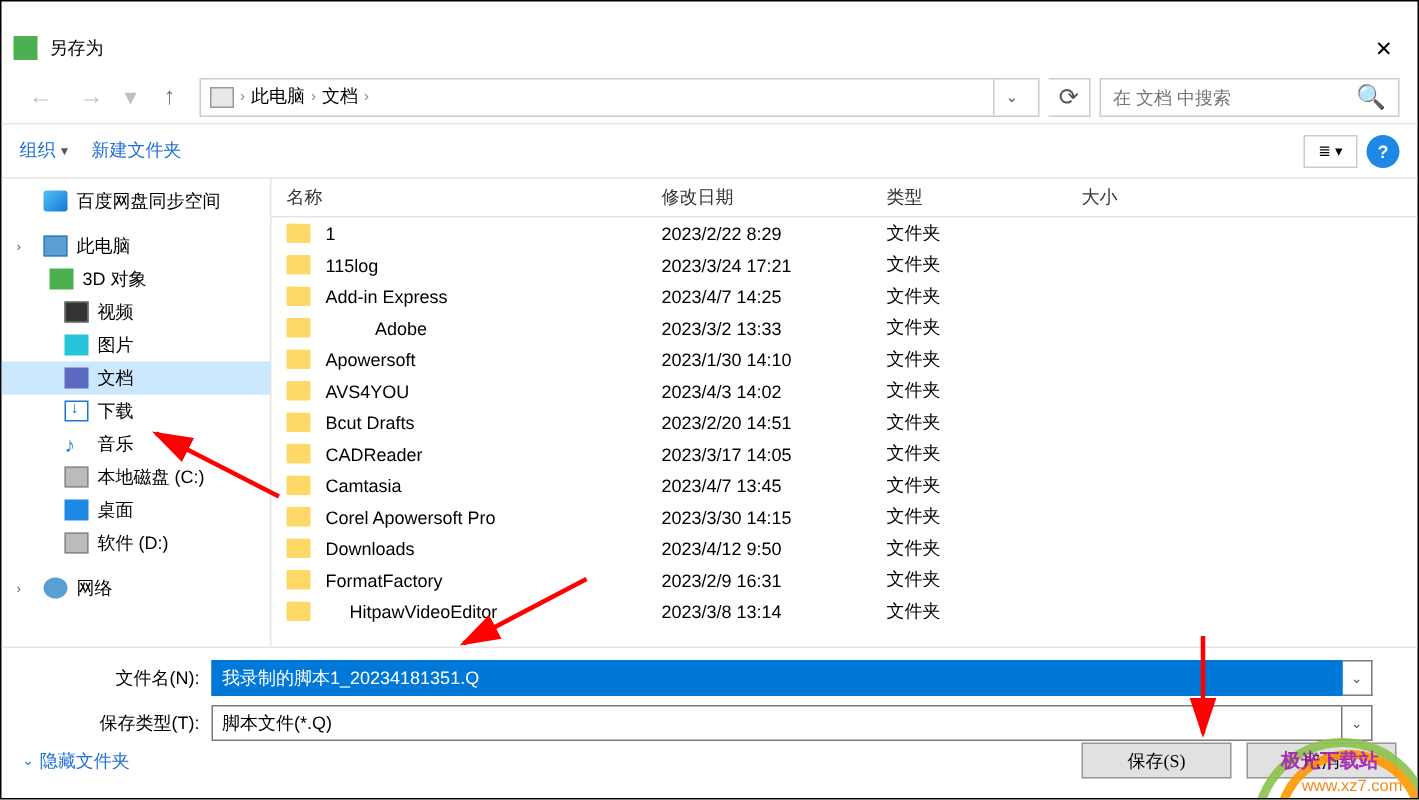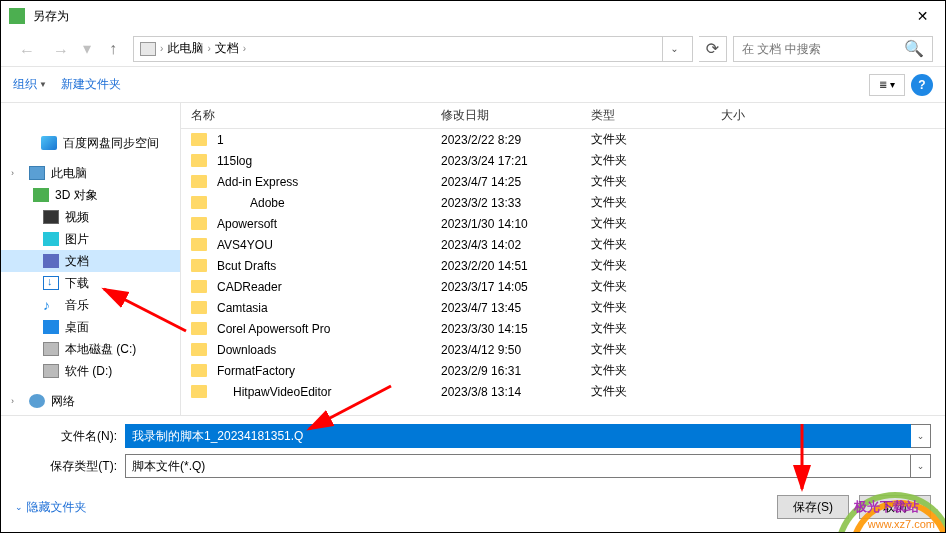--- a/index.html
+++ b/index.html
@@ -1,18 +1,18 @@
 <!DOCTYPE html>
 <html><head>
   <meta charset="utf-8">
   <style>
     * { margin: 0; padding: 0; box-sizing: border-box; font-family: "Microsoft YaHei", "Segoe UI", sans-serif; }
     body { background: #fff; width: 946px; height: 533px; border: 1px solid #000; position: relative; overflow: hidden; }
     
-    .titlebar { height: 30px; display: flex; align-items: center; padding: 0 8px; position: relative; }
+    .titlebar { height: 30px; display: flex; align-items: center; padding: 0 8px; position: relative; margin-top: 16px; }
     .titlebar .app-icon { width: 16px; height: 16px; background: #4caf50; margin-right: 8px; }
     .titlebar .title { font-size: 12px; }
     .titlebar .close { position: absolute; right: 0; top: 0; width: 45px; height: 30px; display: flex; align-items: center; justify-content: center; font-size: 14px; cursor: pointer; }
     
     .navbar { height: 36px; border-bottom: 1px solid #e5e5e5; display: flex; align-items: center; padding: 0 12px; gap: 6px; }
     .nav-btn { width: 28px; height: 28px; display: flex; align-items: center; justify-content: center; cursor: pointer; color: #7a7a7a; }
     .nav-btn.disabled { color: #c0c0c0; }
     .nav-sep { color: #c0c0c0; margin: 0 2px; }
     .breadcrumb { flex: 1; height: 26px; border: 1px solid #ccc; display: flex; align-items: center; padding: 0 6px; font-size: 12px; gap: 4px; }
     .breadcrumb .pc-icon { width: 16px; height: 14px; background: #e8e8e8; border: 1px solid #999; }
@@ -57,32 +57,32 @@
     .col-name { width: 250px; display: flex; align-items: center; gap: 4px; }
     .col-date { width: 150px; }
     .col-type { width: 130px; }
     .col-size { width: 100px; }
     .fl-body { overflow-y: auto; height: 284px; font-size: 12px; }
     .fl-row { height: 21px; display: flex; align-items: center; cursor: pointer; }
     .fl-row > div { padding-left: 10px; white-space: nowrap; overflow: hidden; }
     .folder-icon { width: 16px; height: 13px; background: #ffd968; border-radius: 1px; margin-right: 6px; flex-shrink: 0; position: relative; }
     .folder-icon::before { content: ""; position: absolute; top: -2px; left: 0; width: 6px; height: 2px; background: #ffd968; border-radius: 1px 1px 0 0; }
     
-    .bottom { border-top: 1px solid #e5e5e5; padding: 8px 14px; }
+    .bottom { border-top: 1px solid #e5e5e5; padding: 8px 30px; }
     .form-row { display: flex; align-items: center; margin-bottom: 6px; }
     .form-label { width: 110px; text-align: right; font-size: 12px; padding-right: 8px; }
     .filename-input { flex: 1; height: 24px; border: 1px solid #0078d7; background: #0078d7; color: #fff; padding: 0 6px; font-size: 12px; outline: none; }
     .filename-dd { width: 20px; height: 24px; border: 1px solid #7a7a7a; border-left: none; display: flex; align-items: center; justify-content: center; font-size: 9px; color: #555; }
     .type-select { flex: 1; height: 24px; border: 1px solid #7a7a7a; padding: 0 6px; font-size: 12px; display: flex; align-items: center; background: #fff; }
     .type-dd { width: 20px; height: 24px; border: 1px solid #7a7a7a; border-left: none; display: flex; align-items: center; justify-content: center; font-size: 9px; color: #555; }
     
     .footer { position: absolute; bottom: 0; left: 0; right: 0; height: 50px; display: flex; align-items: center; padding: 0 14px; }
     .hide-folders { font-size: 12px; color: #1e6fd6; cursor: pointer; display: flex; align-items: center; gap: 4px; }
     .footer-right { margin-left: auto; display: flex; gap: 10px; }
-    .btn { width: 72px; height: 24px; border: 1px solid #999; background: #e1e1e1; font-size: 12px; cursor: pointer; display: flex; align-items: center; justify-content: center; }
+    .btn { width: 100px; height: 24px; border: 1px solid #999; background: #e1e1e1; font-size: 12px; cursor: pointer; display: flex; align-items: center; justify-content: center; font-family: Liberation Serif, serif; }
     
     .arrow { position: absolute; pointer-events: none; z-index: 100; }
     .arrow svg { overflow: visible; }
     
     .watermark { position: absolute; right: 0; bottom: 0; width: 140px; height: 50px; opacity: 0.9; pointer-events: none; }
     .watermark .arc { position: absolute; width: 120px; height: 60px; border: 6px solid; border-radius: 60px 60px 0 0; border-bottom: none; right: -10px; bottom: -20px; }
     .watermark .site { position: absolute; right: 26px; bottom: 16px; font-size: 13px; color: #a21caf; font-weight: bold; font-family: Liberation Serif, serif; }
     .watermark .url { position: absolute; right: 10px; bottom: 2px; font-size: 11px; color: #f57c00; }
   </style>
 </head>
@@ -123,21 +123,21 @@
   </span>
   <span class="toolbar-link">新建文件夹</span>
   <div class="toolbar-right">
     <div class="view-btn">≣ ▾</div>
     <div class="help-btn">?</div>
   </div>
 </div>
 
 <div class="main">
   <div class="sidebar" id="sidebar">
-      <div class="sb-item" style="padding-left: 40px; margin-top: 25px;">
+      <div class="sb-item" style="padding-left: 28px;">
         <div class="sb-icon ic-baidu"></div>
         <span>百度网盘同步空间</span>
       </div>
       <div class="sb-spacer"></div>
       <div class="sb-item" style="padding-left: 28px;">
         <span class="chev">›</span>
         <div class="sb-icon ic-pc"></div>
         <span>此电脑</span>
       </div>
       <div class="sb-item" style="padding-left: 32px;">
@@ -158,26 +158,26 @@
       </div>
       <div class="sb-item" style="padding-left: 42px;">
         <div class="sb-icon ic-dl"></div>
         <span>下载</span>
       </div>
       <div class="sb-item" style="padding-left: 42px;">
         <div class="sb-icon ic-music" style="background: none;">♪</div>
         <span>音乐</span>
       </div>
       <div class="sb-item" style="padding-left: 42px;">
+        <div class="sb-icon ic-disk"></div>
+        <span>本地磁盘 (C:)</span>
+      </div>
+      <div class="sb-item" style="padding-left: 42px;">
         <div class="sb-icon ic-desktop"></div>
         <span>桌面</span>
-      </div>
-      <div class="sb-item" style="padding-left: 42px;">
-        <div class="sb-icon ic-disk"></div>
-        <span>本地磁盘 (C:)</span>
       </div>
       <div class="sb-item" style="padding-left: 42px;">
         <div class="sb-icon ic-disk"></div>
         <span>软件 (D:)</span>
       </div>
       <div class="sb-spacer"></div>
       <div class="sb-item" style="padding-left: 28px;">
         <span class="chev">›</span>
         <div class="sb-icon ic-net"></div>
         <span>网络</span>

